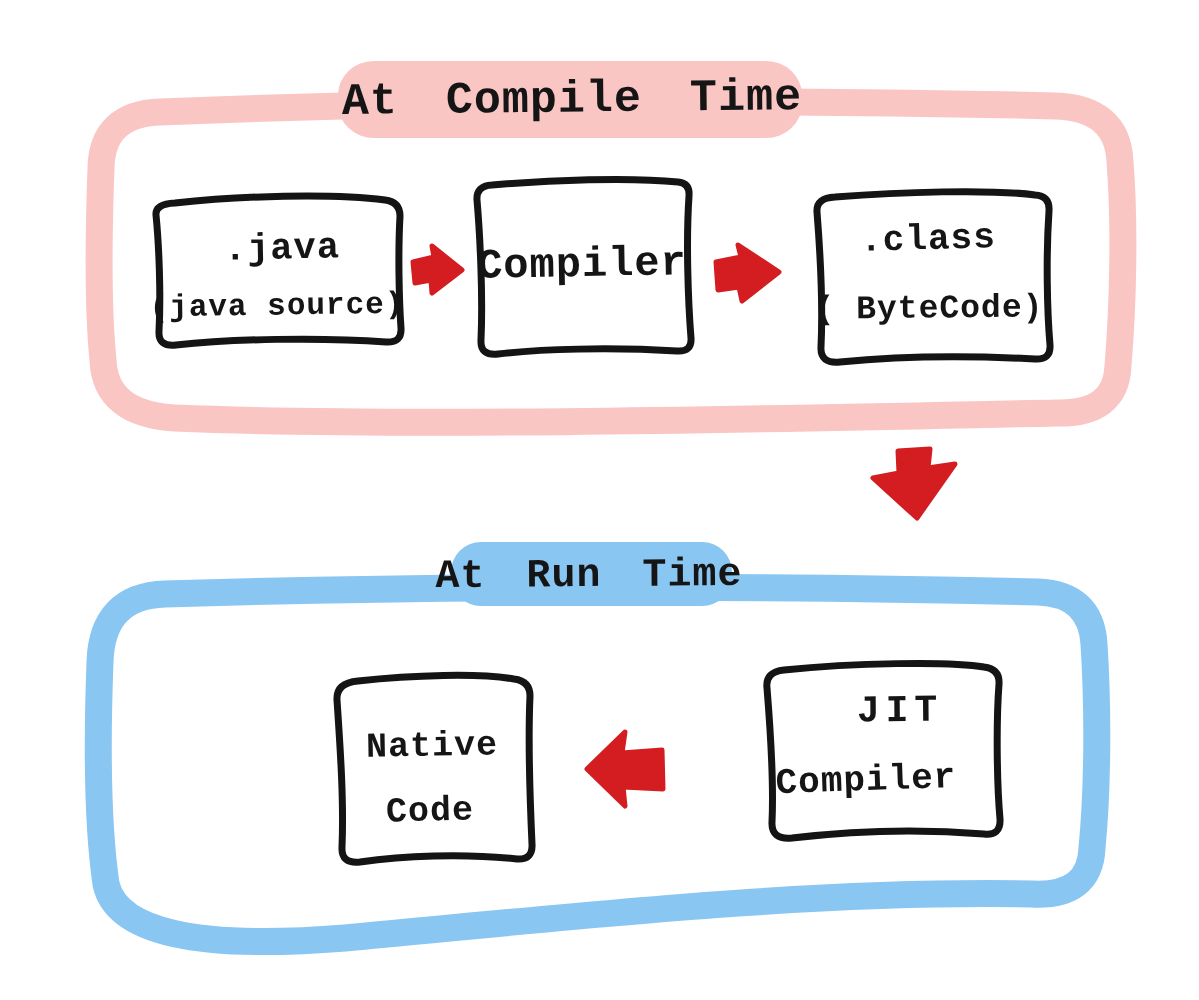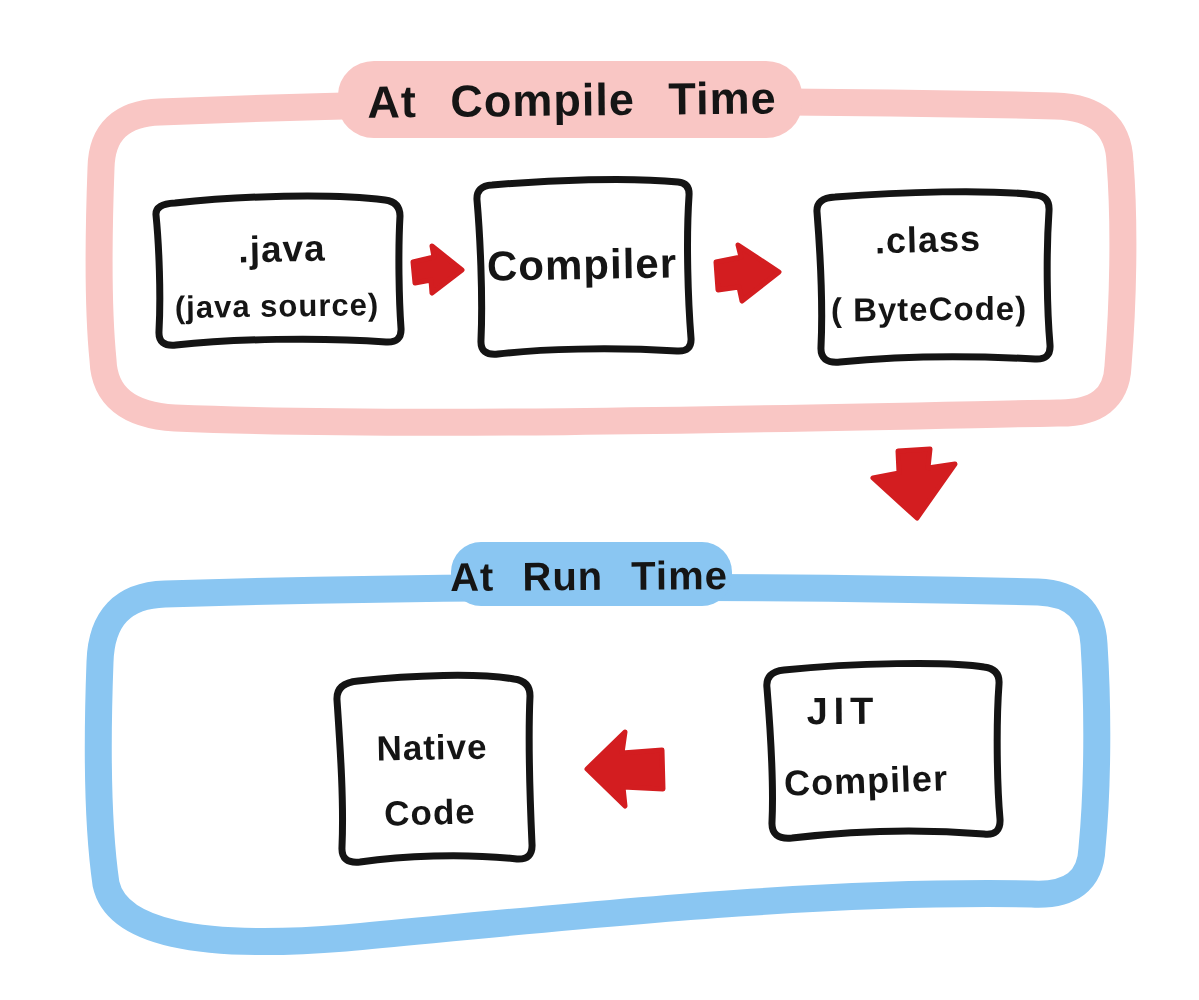--- a/index.html
+++ b/index.html
@@ -1,42 +1,42 @@
 <!DOCTYPE html>
 <html><head>
 <meta charset="utf-8">
 <style>
   html,body{margin:0;padding:0;background:#ffffff;}
   #canvas{
     position:relative;
     width:1199px;height:1000px;
     background:#ffffff;
     overflow:hidden;
-    font-family:Liberation Sans, sans-serif;
+    font-family:Liberation Mono, monospace;
   }
   #sketch-layer{position:absolute;left:0;top:0;width:1199px;height:1000px;}
   .hand{
     position:absolute;
     color:#151515;
     font-weight:700;
     white-space:nowrap;
     transform:translate(-50%,-50%);
     letter-spacing:1px;
     line-height:1;
   }
   .t-compile{left:572px;top:100px;font-size:45px;word-spacing:20px;transform:translate(-50%,-50%) rotate(-0.6deg);}
   .t-run{left:589px;top:576px;font-size:40px;word-spacing:16px;transform:translate(-50%,-50%) rotate(-0.4deg);}
   .t-java1{left:282px;top:249px;font-size:37px;transform:translate(-50%,-50%) rotate(-1.2deg);}
   .t-java2{left:277px;top:306px;font-size:31px;transform:translate(-50%,-50%) rotate(-0.8deg);}
   .t-comp{left:582px;top:265px;font-size:42px;transform:translate(-50%,-50%) rotate(-1deg);}
   .t-class1{left:928px;top:240px;font-size:36px;transform:translate(-50%,-50%) rotate(-1.5deg);}
   .t-class2{left:929px;top:309px;font-size:33px;transform:translate(-50%,-50%) rotate(-0.5deg);}
   .t-native1{left:432px;top:747px;font-size:35px;transform:translate(-50%,-50%) rotate(-1deg);}
   .t-native2{left:430px;top:812px;font-size:35px;transform:translate(-50%,-50%) rotate(-1.5deg);}
-  .t-jit1{left:843px;top:711px;font-size:38px;letter-spacing:6px;transform:translate(-50%,-50%) rotate(-0.5deg);}
+  .t-jit1{left:900px;top:711px;font-size:38px;letter-spacing:6px;transform:translate(-50%,-50%) rotate(-0.5deg);}
   .t-jit2{left:866px;top:781px;font-size:36px;transform:translate(-50%,-50%) rotate(-2deg);}
 </style>
 </head>
 <body>
 
 <div id="canvas">
 
   <svg id="sketch-layer" viewBox="0 0 1199 1000" xmlns="http://www.w3.org/2000/svg">
 
     <path d="M 160 112

